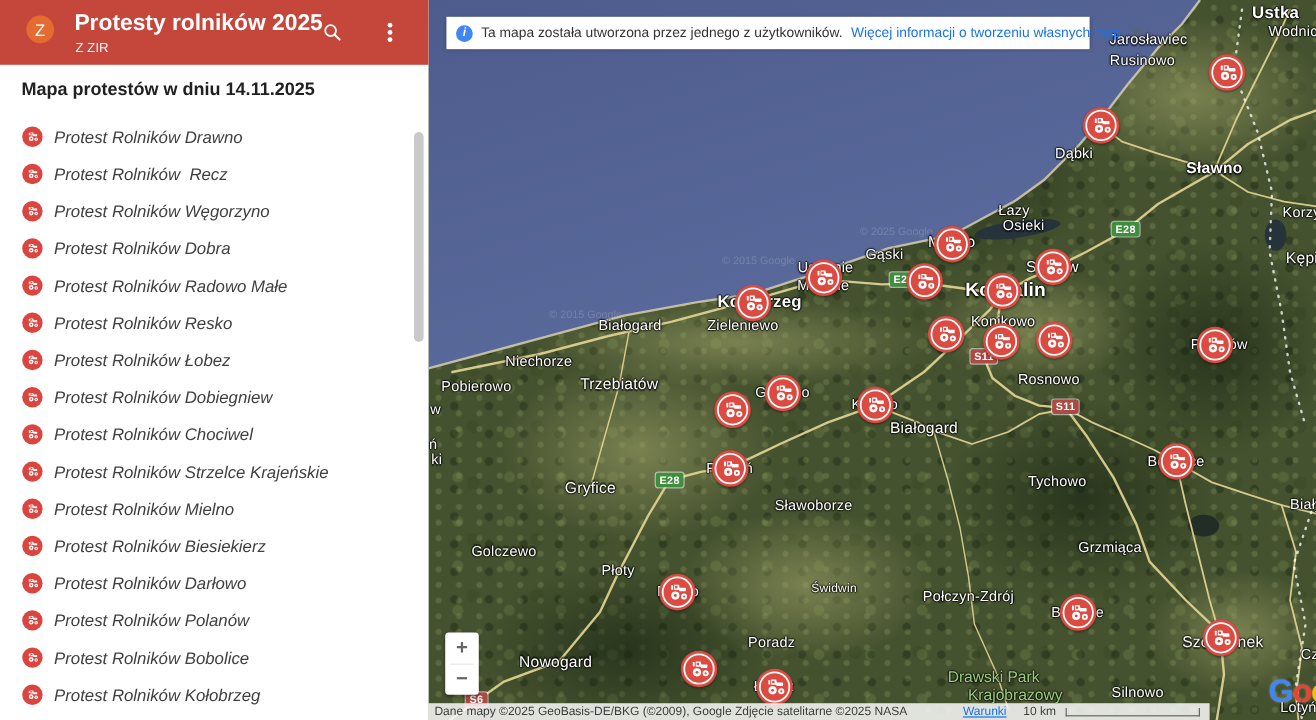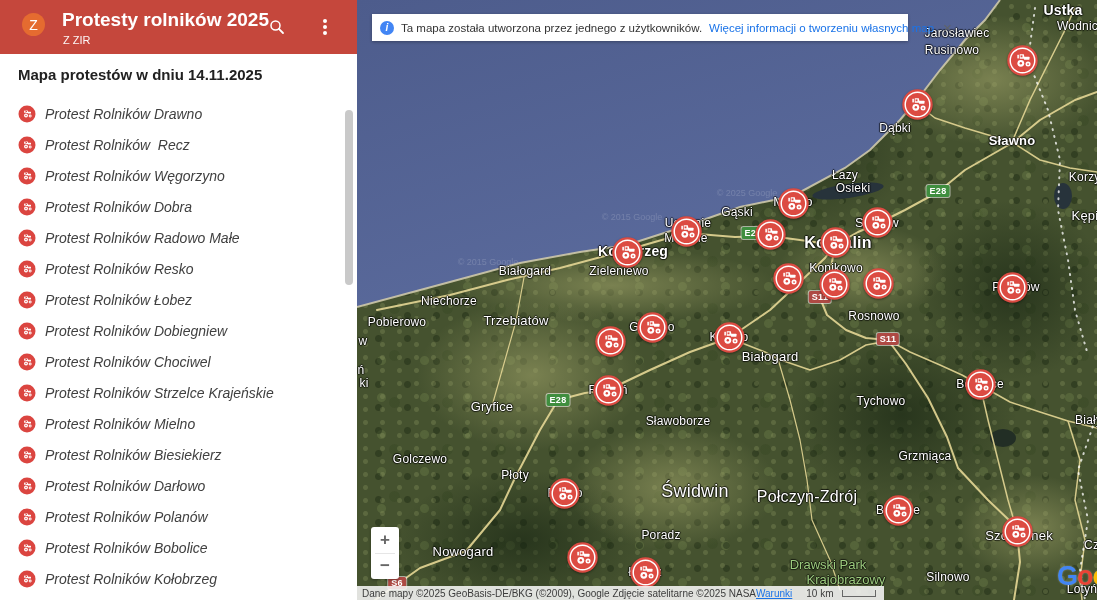--- a/index.html
+++ b/index.html
@@ -64,21 +64,21 @@
   .gwm{position:absolute;left:700px;top:561px;z-index:20;font-weight:700;font-size:27px;letter-spacing:-1px;pointer-events:none;
     text-shadow:0 0 2px rgba(255,255,255,.35);}
 
   
   .zoomctl{position:absolute;left:371px;top:527px;width:28px;height:52px;background:#fff;border-radius:3px;
     box-shadow:0 1px 3px rgba(0,0,0,.35);z-index:40;display:flex;flex-direction:column;}
   .zbtn{flex:1;display:flex;align-items:center;justify-content:center;color:#666;font-size:17px;cursor:pointer;font-weight:700;}
   .zdiv{height:1px;background:#e6e6e6;margin:0 4px;}
 
   
-  .attrib{position:absolute;left:357px;top:586px;width:527px;height:14px;background:rgba(248,248,248,.87);z-index:45;
+  .attrib{position:absolute;left:357px;top:586px;width:651px;height:14px;background:rgba(248,248,248,.87);z-index:45;
     display:flex;align-items:center;font-size:10px;color:#3c3c3c;padding:0 8px 0 5px;box-sizing:border-box;white-space:nowrap;}
   .attrib a{color:#1A73E8;text-decoration:none;cursor:pointer;}
   .attrib .warunki{margin-left:auto;text-decoration:underline;}
   .attrib .skm{margin-left:14px;}
   .scalebar{margin-left:8px;width:110px;height:6px;border-left:1px solid #666;border-right:1px solid #666;border-bottom:1px solid #666;}
 </style>
 </head>
 <body>
 
 <div class="map">
@@ -161,24 +161,24 @@
       <div class="map-label" style="left: 659px; top: 287px; font-size: 12px;">Polanów</div>
       <div class="map-label" style="left: 524px; top: 401px; font-size: 12px;">Tychowo</div>
       <div class="map-label" style="left: 623px; top: 384px; font-size: 12px;">Bobolice</div>
       <div class="map-label" style="left: 710px; top: 420px; font-size: 12px; margin-left: 33px;">Biały Bór</div>
       <div class="map-label" style="left: 251px; top: 390px; font-size: 12px;">Rymań</div>
       <div class="map-label" style="left: 135px; top: 406px; font-size: 13px;">Gryfice</div>
       <div class="map-label" style="left: 321px; top: 421px; font-size: 12px;">Sławoborze</div>
       <div class="map-label" style="left: 63px; top: 459px; font-size: 12px; text-align: center;">Golczewo</div>
       <div class="map-label" style="left: 568px; top: 456px; font-size: 12px;">Grzmiąca</div>
       <div class="map-label" style="left: 158px; top: 475px; font-size: 12px;">Płoty</div>
-      <div class="map-label" style="left: 338px; top: 491px; font-size: 18px;">Świdwin</div>
-      <div class="map-label" style="left: 450px; top: 497px; font-size: 16px; text-align: center;">Połczyn-Zdrój</div>
+      <div class="map-label" style="left: 338px; top: 491px; font-size: 10px;">Świdwin</div>
+      <div class="map-label" style="left: 450px; top: 497px; font-size: 12px; text-align: center;">Połczyn-Zdrój</div>
       <div class="map-label" style="left: 208px; top: 493px; font-size: 12px;">Resko</div>
-      <div class="map-label" style="left: 282px; top: 535px; font-size: 12px; padding-left: 44px;">Poradz</div>
+      <div class="map-label" style="left: 264px; top: 535px; font-size: 12px; padding-left: 44px;">Poradz</div>
       <div class="map-label" style="left: 541px; top: 510px; font-size: 12px;">Barwice</div>
       <div class="map-label" style="left: 662px; top: 535px; font-size: 13px;">Szczecinek</div>
       <div class="map-label" style="left: 106px; top: 551px; font-size: 13px;">Nowogard</div>
       <div class="map-label" style="left: 591px; top: 577px; font-size: 12px;">Silnowo</div>
       <div class="map-label" style="left: 725px; top: 589px; font-size: 12px;">Lotyń</div>
       <div class="map-label" style="left: 288px; top: 572px; font-size: 12px;">Łobez</div>
       <div class="map-label" style="left: 747px; top: 545px; font-size: 12px;">Czarne</div>
       <div class="map-label" style="left: 6px; top: 341px; font-size: 12px;">w</div>
       <div class="map-label" style="left: 4px; top: 370px; font-size: 12px;">ń</div>
       <div class="map-label" style="left: 7px; top: 383px; font-size: 12px;">ki</div>

